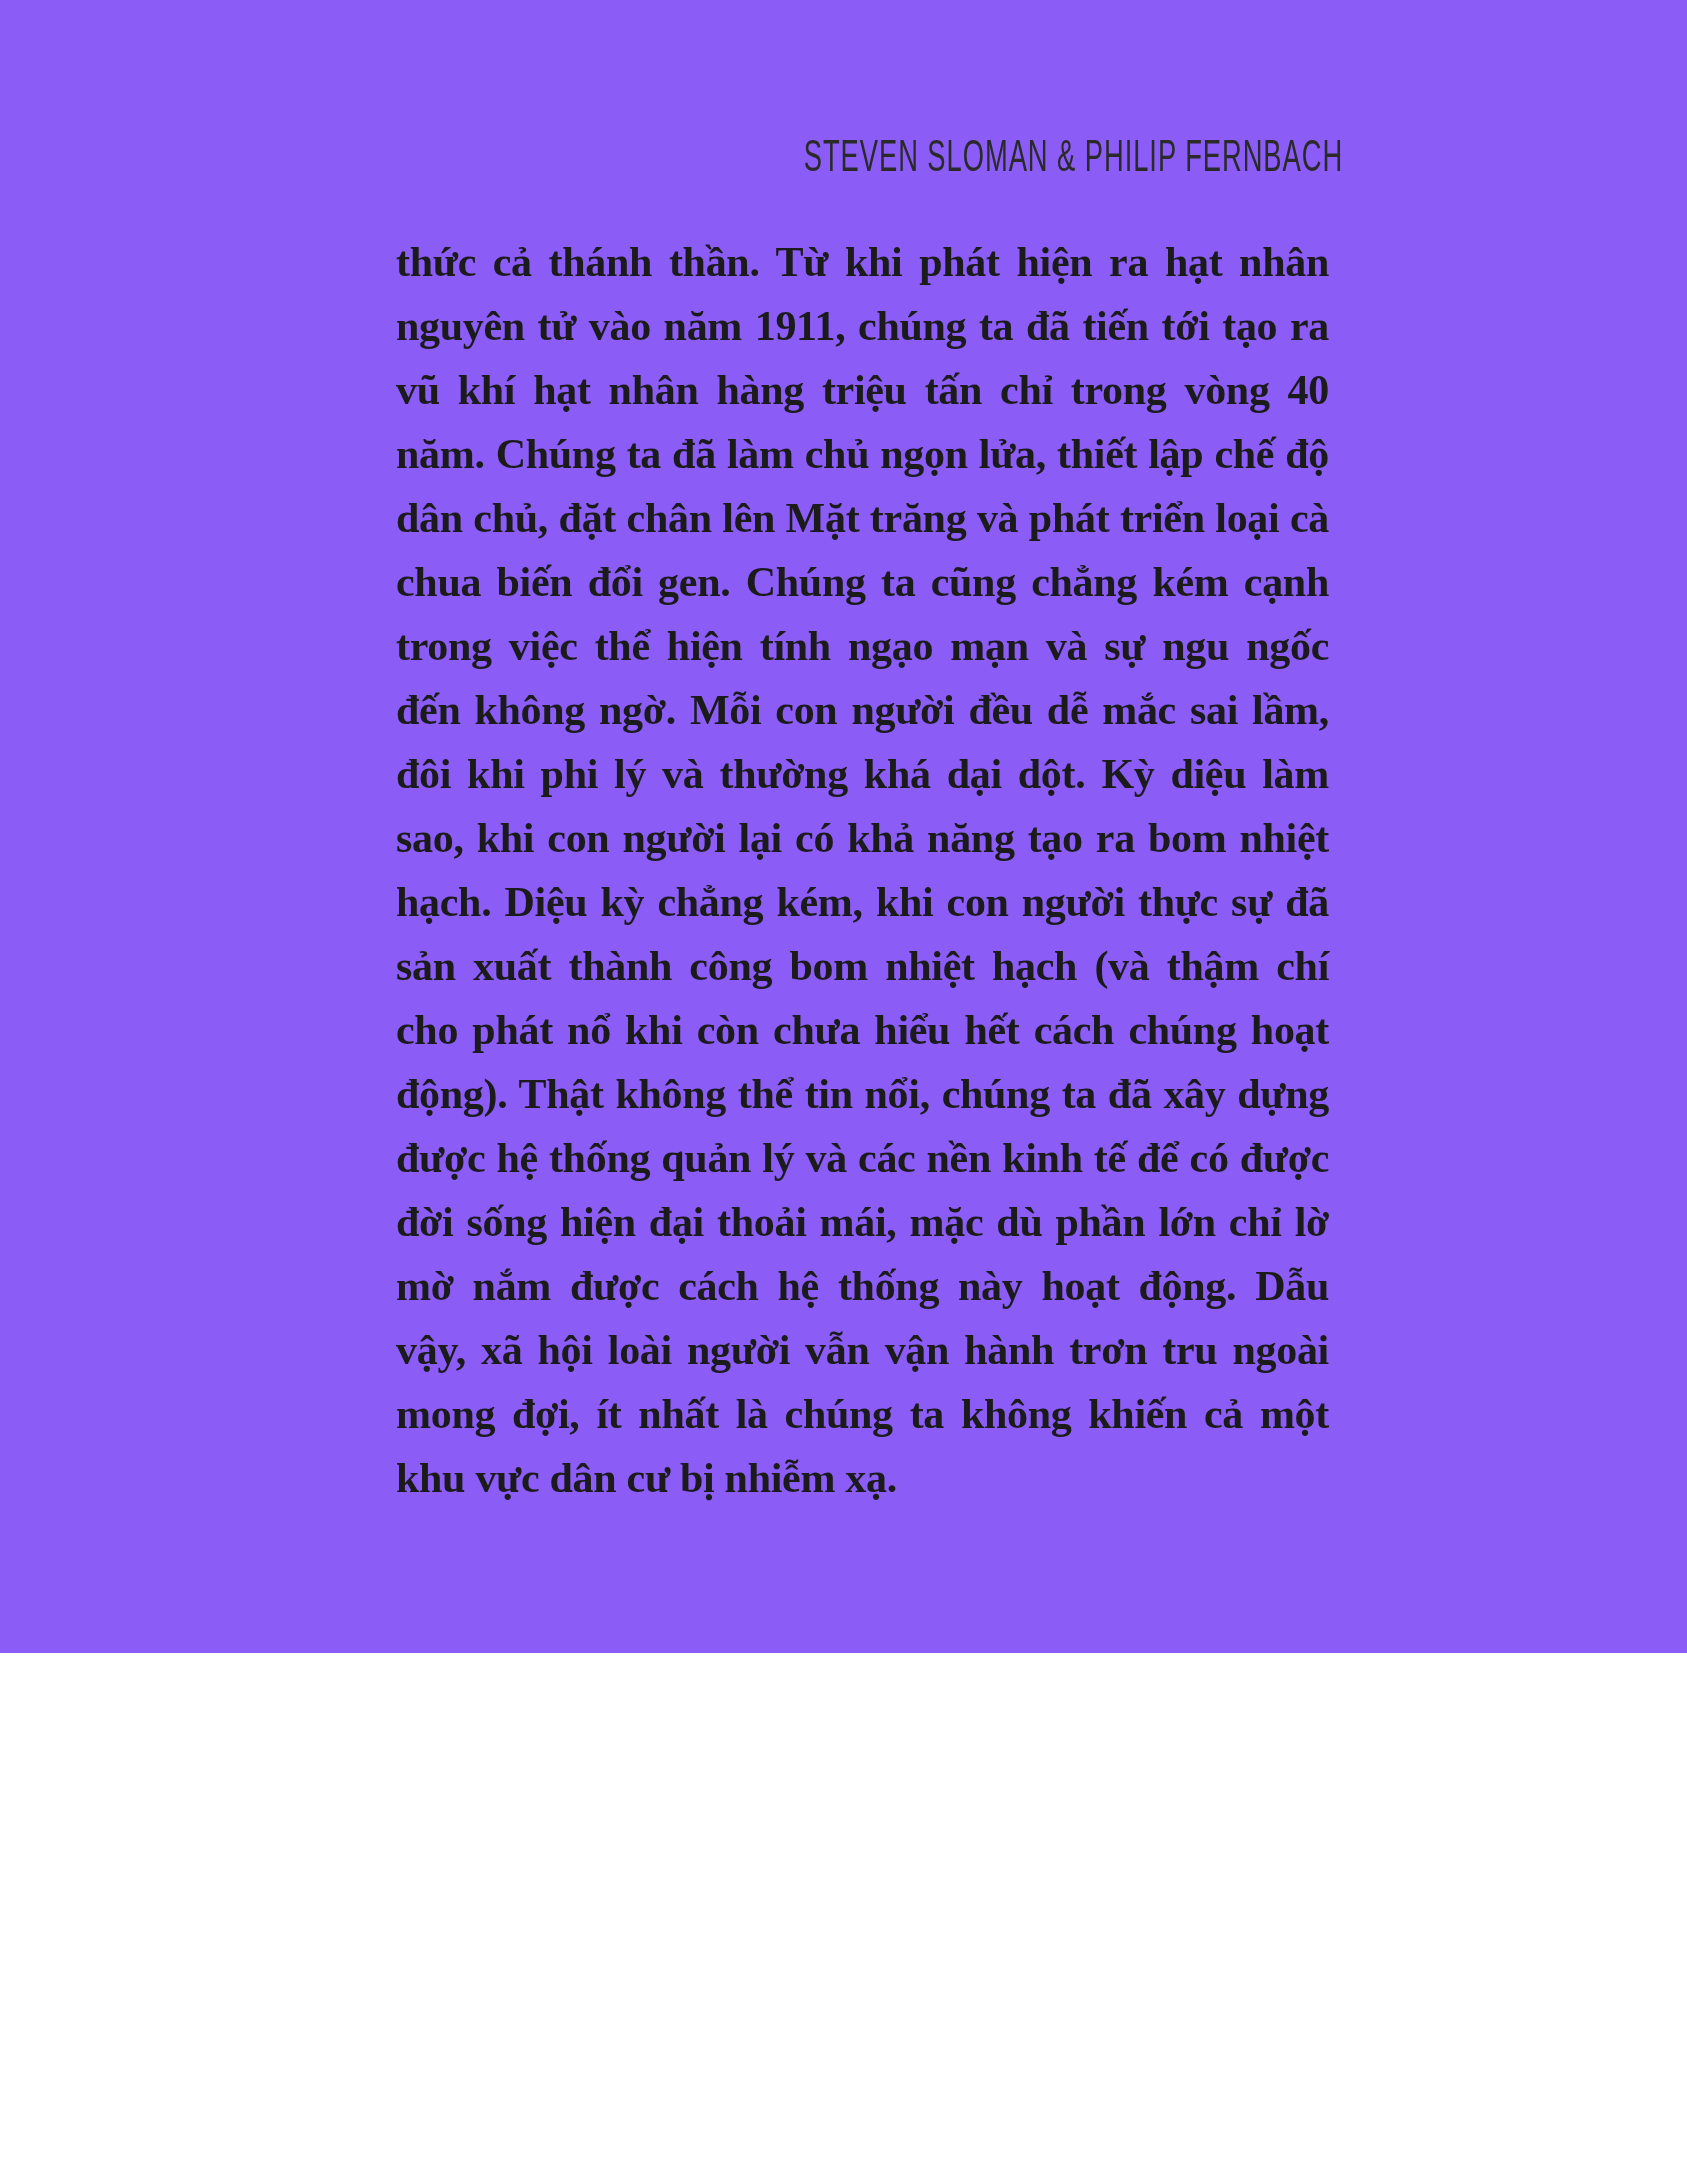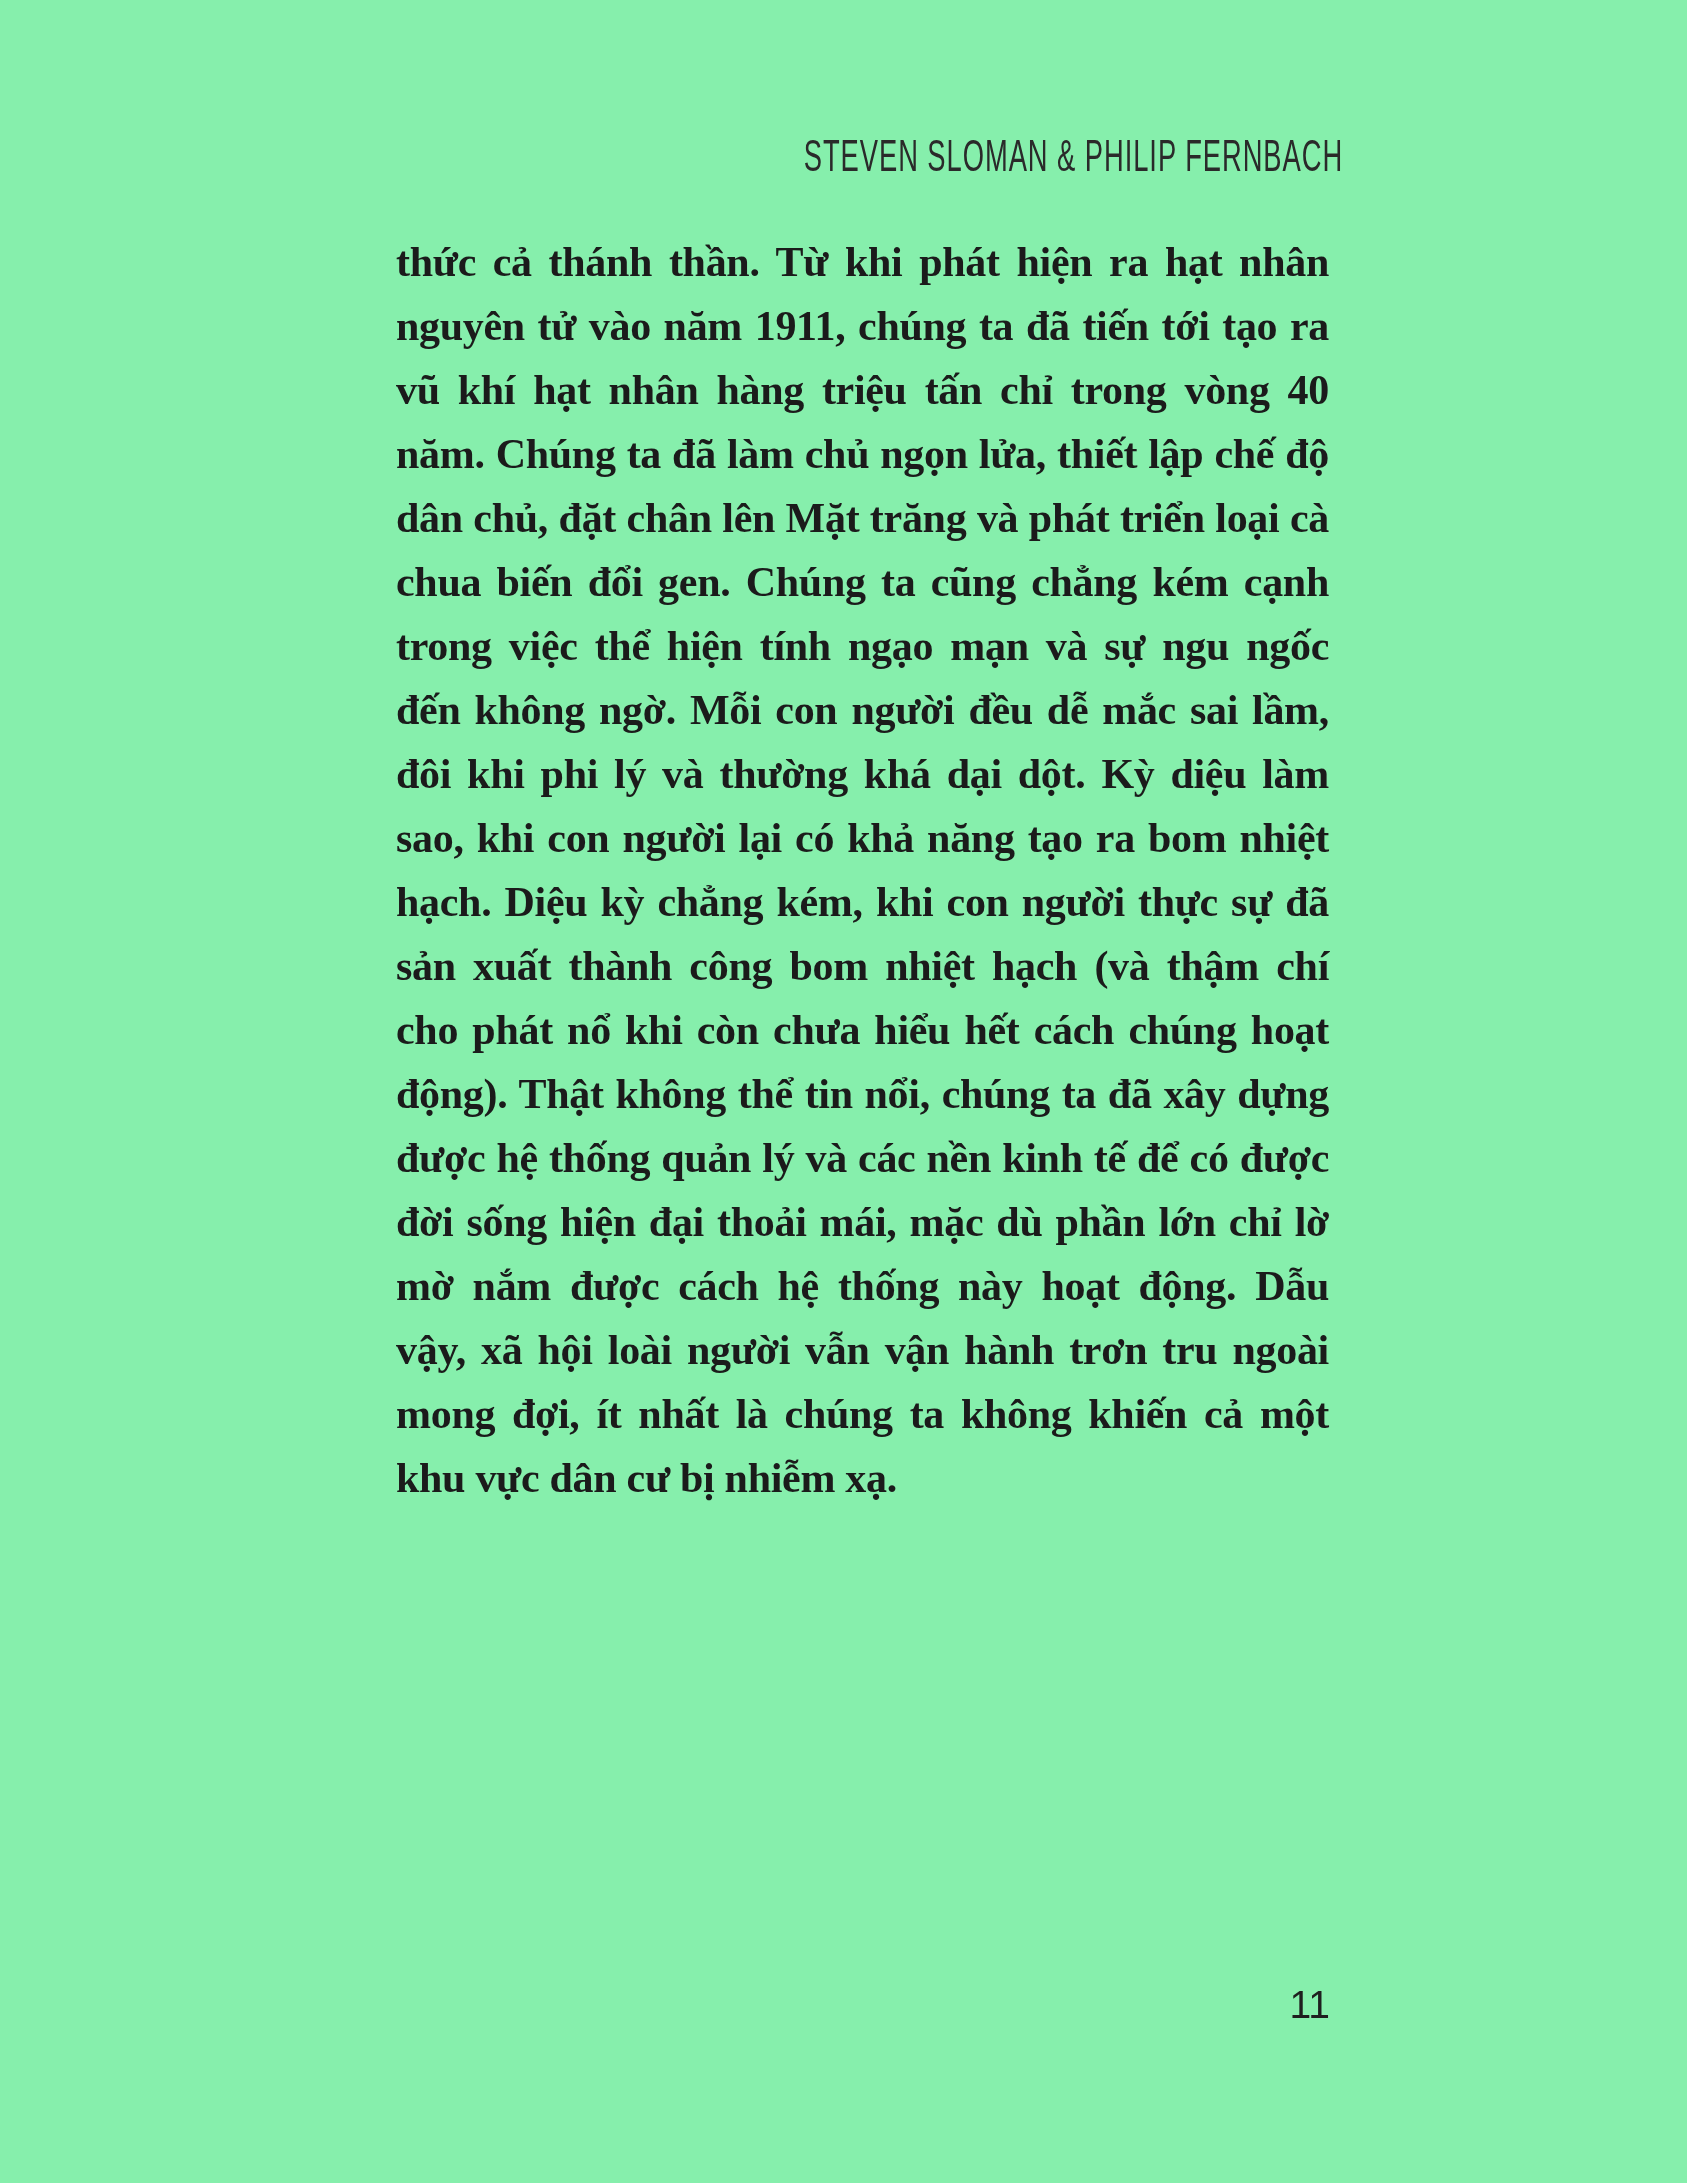--- a/index.html
+++ b/index.html
@@ -3,22 +3,22 @@
 <meta charset="utf-8">
 <style>
   html, body {
     margin: 0;
     padding: 0;
     background: #ffffff;
   }
   .page {
     position: relative;
     width: 1687px;
-    height: 2183px;
-    background: #86efac;
+    height: 1653px;
+    background: #8b5cf6;
     overflow: hidden;
     font-family: "Liberation Serif", "DejaVu Serif", serif;
   }
 
   
   .running-header {
     position: absolute;
     top: 132px;
     right: 344px;
     font-family: "Liberation Sans", "DejaVu Sans", sans-serif;

